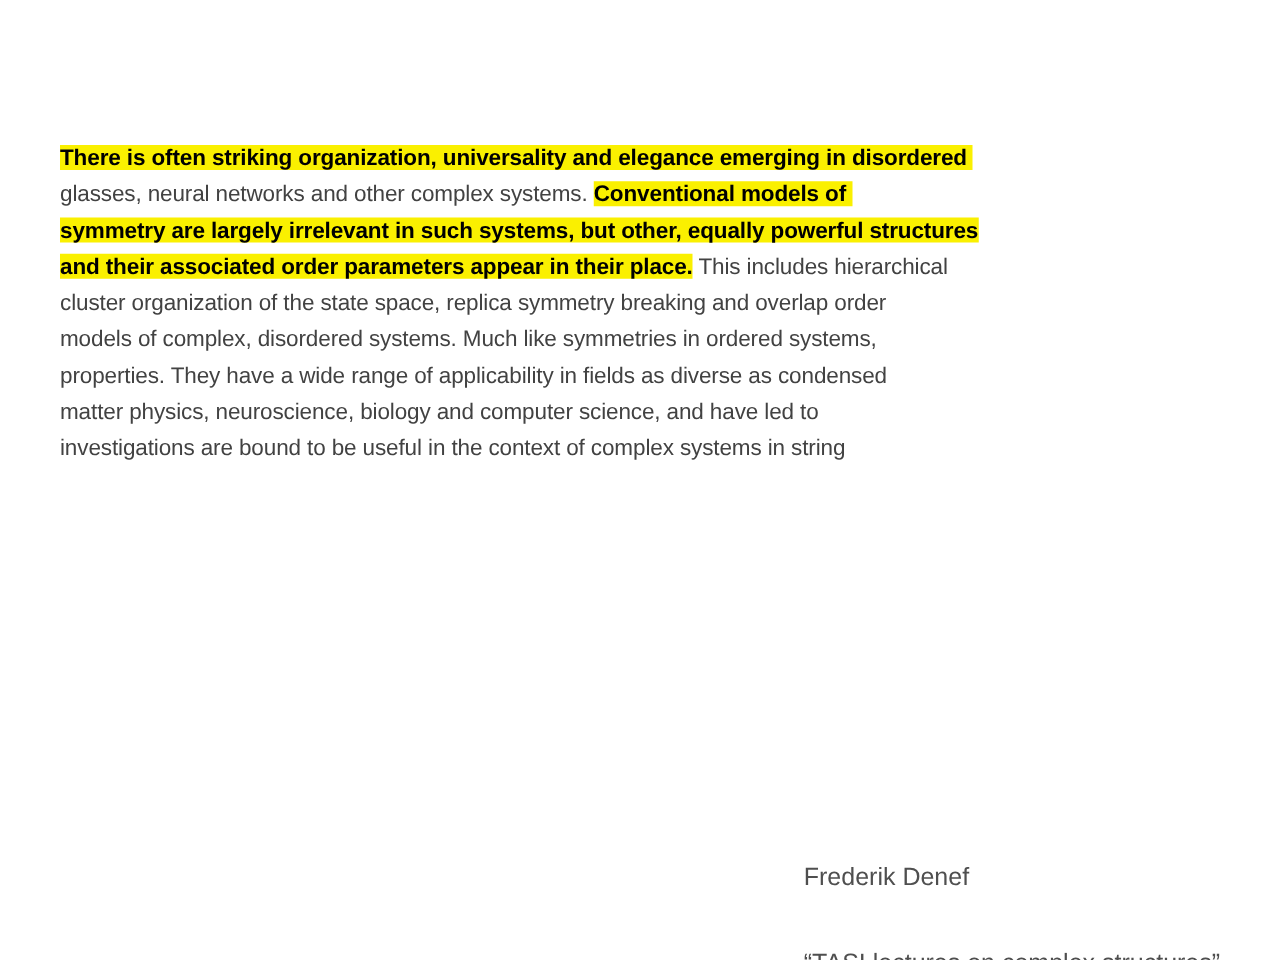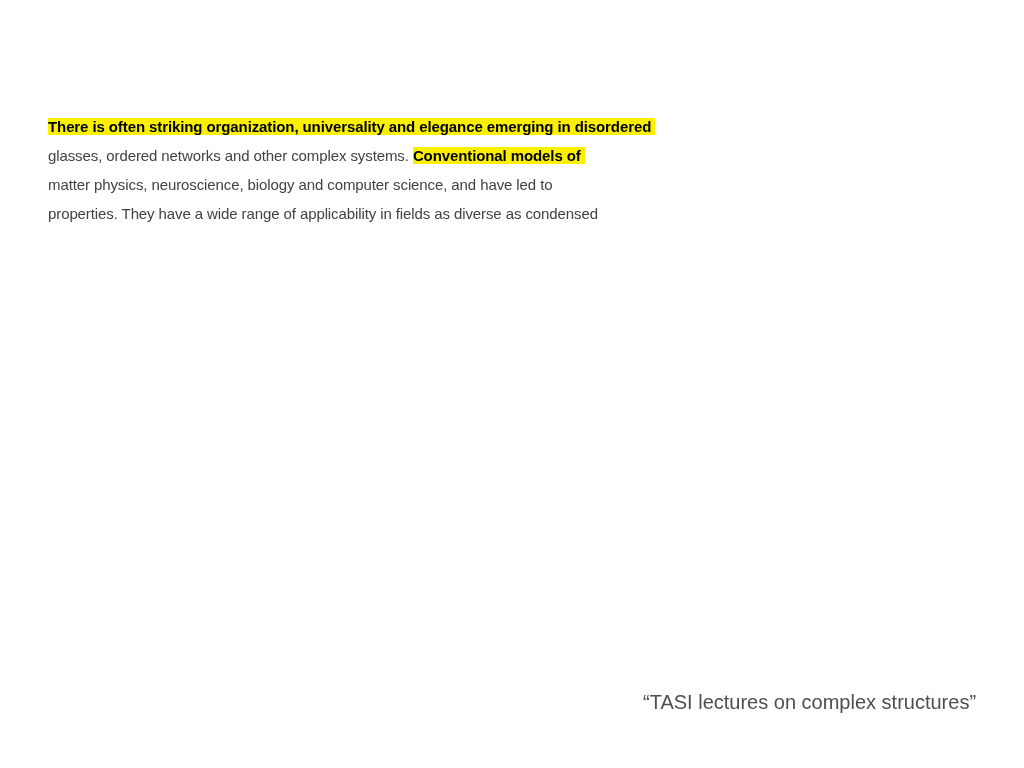--- a/index.html
+++ b/index.html
@@ -10,21 +10,21 @@
     overflow: hidden;
   }
   .slide {
     position: relative;
     width: 1024px; height: 768px;
     background: var(--bg, #ffffff);
   }
   .paragraph {
     position: absolute;
     left: 48px; top: 112px;
-    font-size: 15px;
+    font-size: 18px;
     line-height: 29px;
     color: var(--body-text, #424242);
     letter-spacing: -0.1px;
   }
   .line {
     white-space: pre;
     height: 29px;
   }
   .hl {
     background: var(--hl, #faf000);
@@ -39,20 +39,26 @@
     color: var(--attr-text, #4f4f4f);
     white-space: pre;
   }
 </style>
 </head>
 <body>
 
 <div class="slide">
   <div id="paragraph" class="paragraph">
       <div class="line"><span class="hl">There is often striking organization, universality and elegance emerging in disordered </span></div>
-      <div class="line"><span class="reg">glasses, ordered networks and other complex systems. </span><span class="hl">Conventional models of </span></div>
+      <div class="line"><span class="reg">glasses, neural networks and other complex systems. </span><span class="hl">Conventional models of </span></div>
+      <div class="line"><span class="hl">symmetry are largely irrelevant in such systems, but other, equally powerful structures</span></div>
+      <div class="line"><span class="hl">and their associated order parameters appear in their place.</span><span class="reg"> This includes hierarchical</span></div>
+      <div class="line"><span class="reg">cluster organization of the state space, replica symmetry breaking and overlap order</span></div>
+      <div class="line"><span class="reg">models of complex, disordered systems. Much like symmetries in ordered systems,</span></div>
+      <div class="line"><span class="reg">properties. They have a wide range of applicability in fields as diverse as condensed</span></div>
       <div class="line"><span class="reg">matter physics, neuroscience, biology and computer science, and have led to</span></div>
-      <div class="line"><span class="reg">properties. They have a wide range of applicability in fields as diverse as condensed</span></div>
+      <div class="line"><span class="reg">investigations are bound to be useful in the context of complex systems in string</span></div>
     </div>
   <div class="attribution">
+    <div>Frederik Denef</div>
     <div>“TASI lectures on complex structures”</div>
   </div>
 </div>
 
 </body></html>

